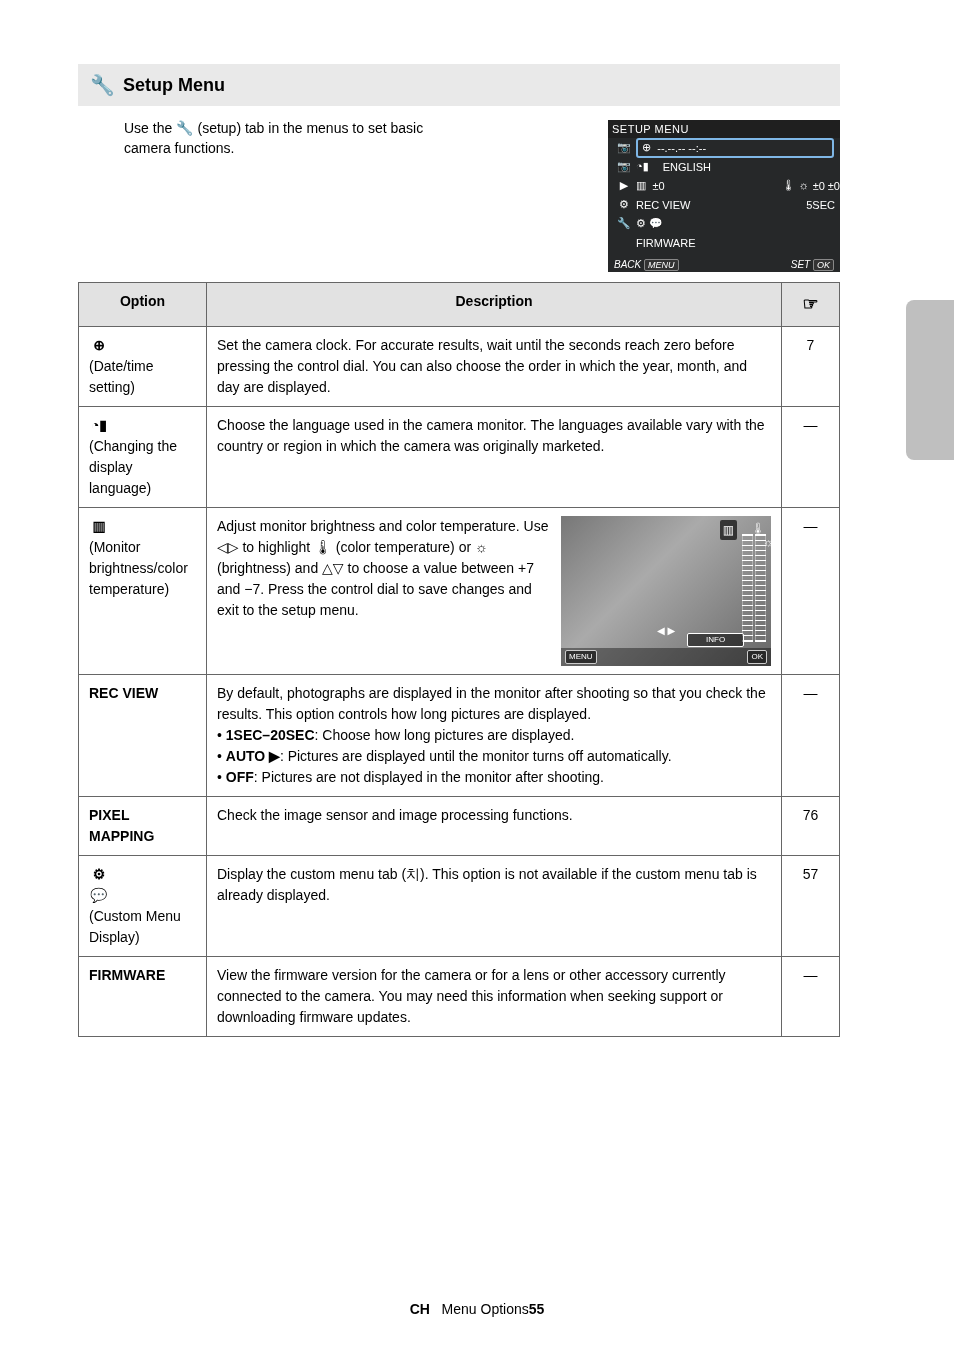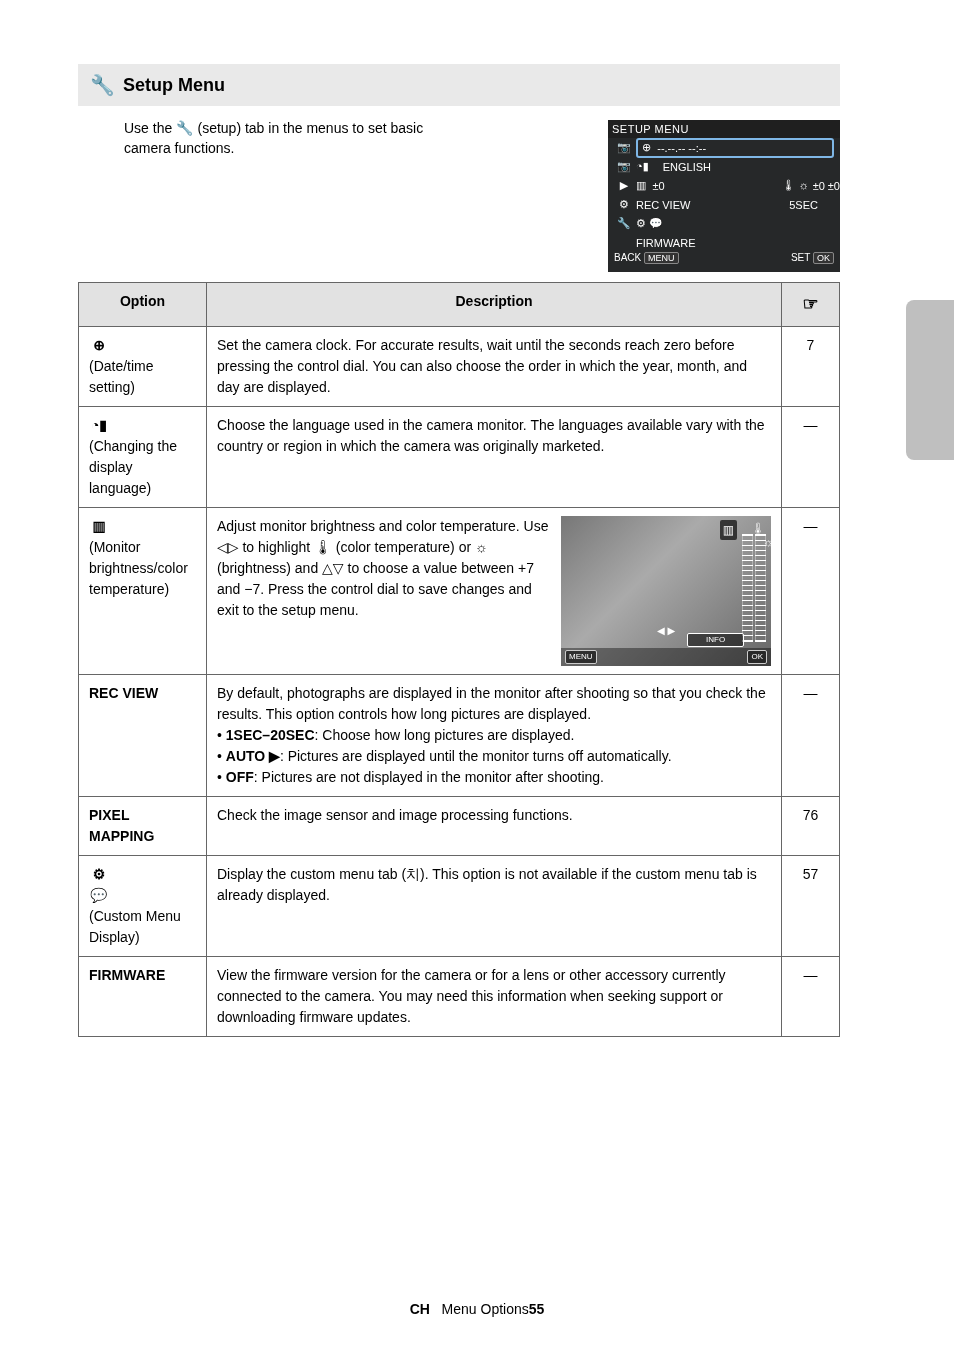--- a/index.html
+++ b/index.html
@@ -98,24 +98,25 @@
     border-radius: 3px;
     margin:1px 6px 1px 0;
     padding:0 4px;
     height:16px;
     display:flex;
     align-items:center;
   }
   .menu-bottom {
     display:flex;
     justify-content:space-between;
-    align-items:flex-start;
+    align-items:flex-end;
     padding:0 6px;
     height:18px;
     font-size:10px;
+    font-style:italic;
   }
   .menu-bottom .mk {
     border:1px solid #888;
     border-radius:2px;
     padding:0 3px;
     font-size:9px;
     background:#333;
   }
   
   .tbl {
@@ -261,21 +262,21 @@
     <div class="menu-row">
       <span class="menu-icon-col">▶</span>
       <span>▥</span>
       <span class="menu-text" style="margin-left:6px">±0</span>
       <span style="margin:0 4px">🌡  ☼</span>
       <span>±0  ±0</span>
     </div>
     <div class="menu-row">
       <span class="menu-icon-col">⚙</span>
       <span class="menu-text">REC VIEW</span>
-      <span style="margin-right:22px">5SEC</span>
+      <span style="margin-right:5px">5SEC</span>
     </div>
     <div class="menu-row">
       <span class="menu-icon-col">🔧</span>
       <span>⚙ 💬</span>
     </div>
     <div class="menu-row">
       <span class="menu-icon-col"></span>
       <span>FIRMWARE</span>
     </div>
     <div class="menu-bottom">

